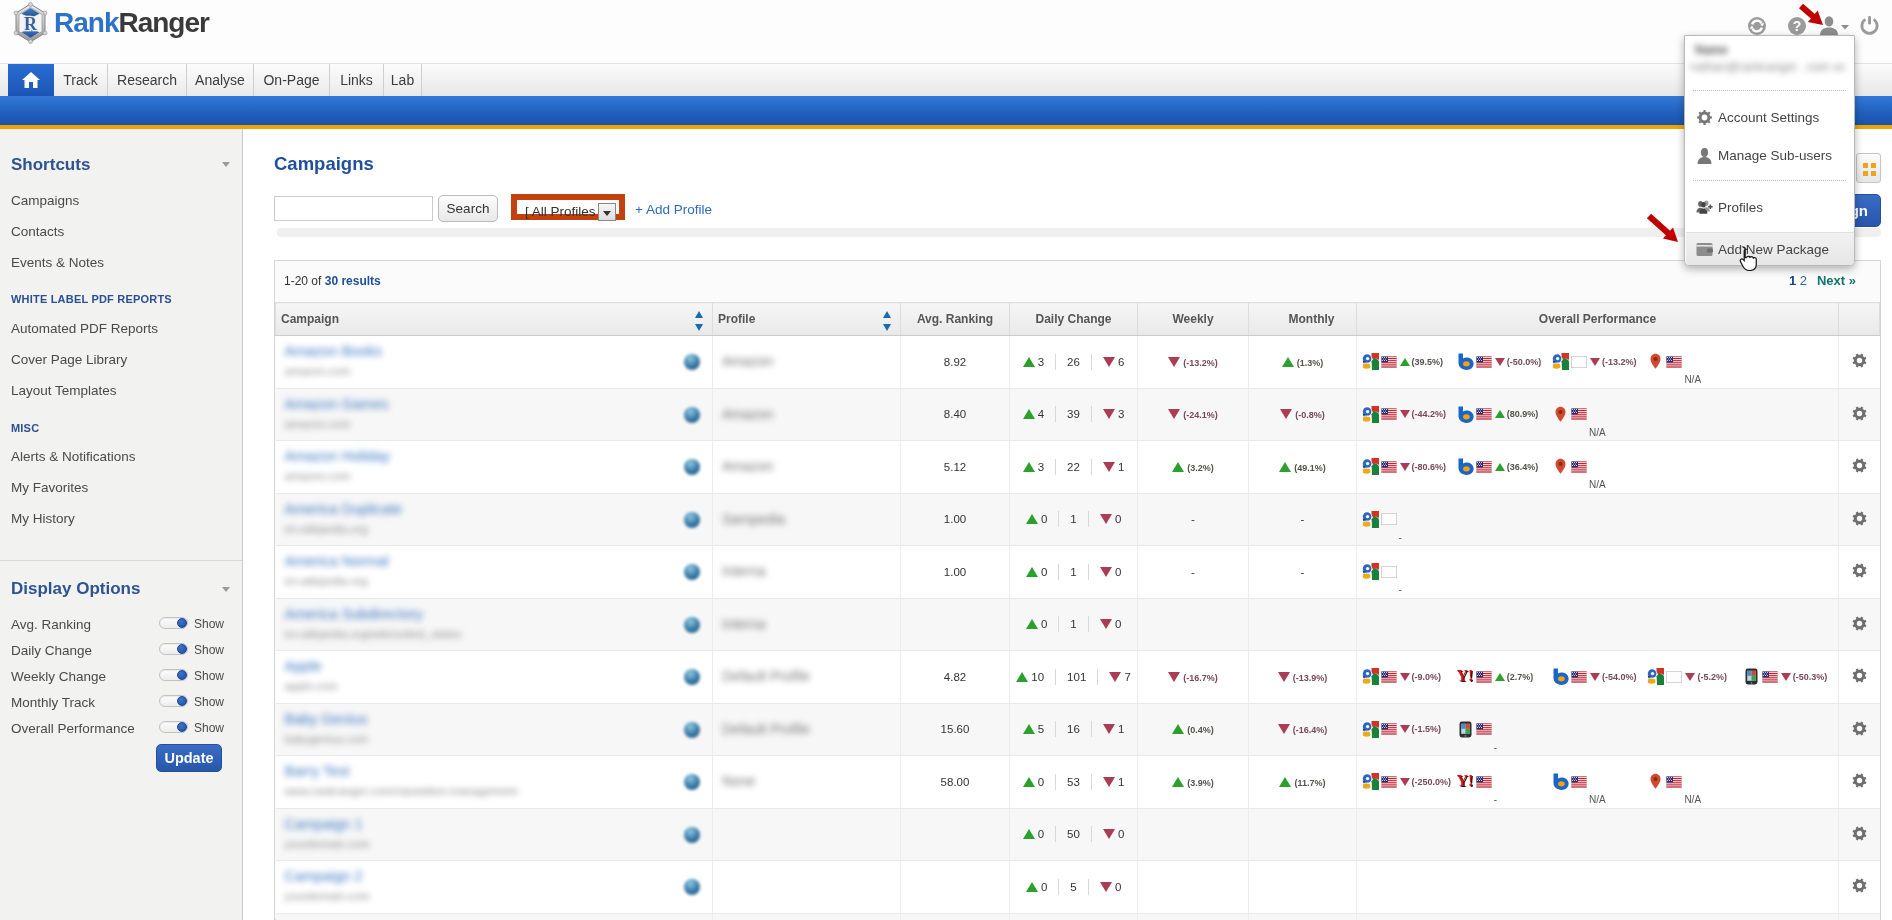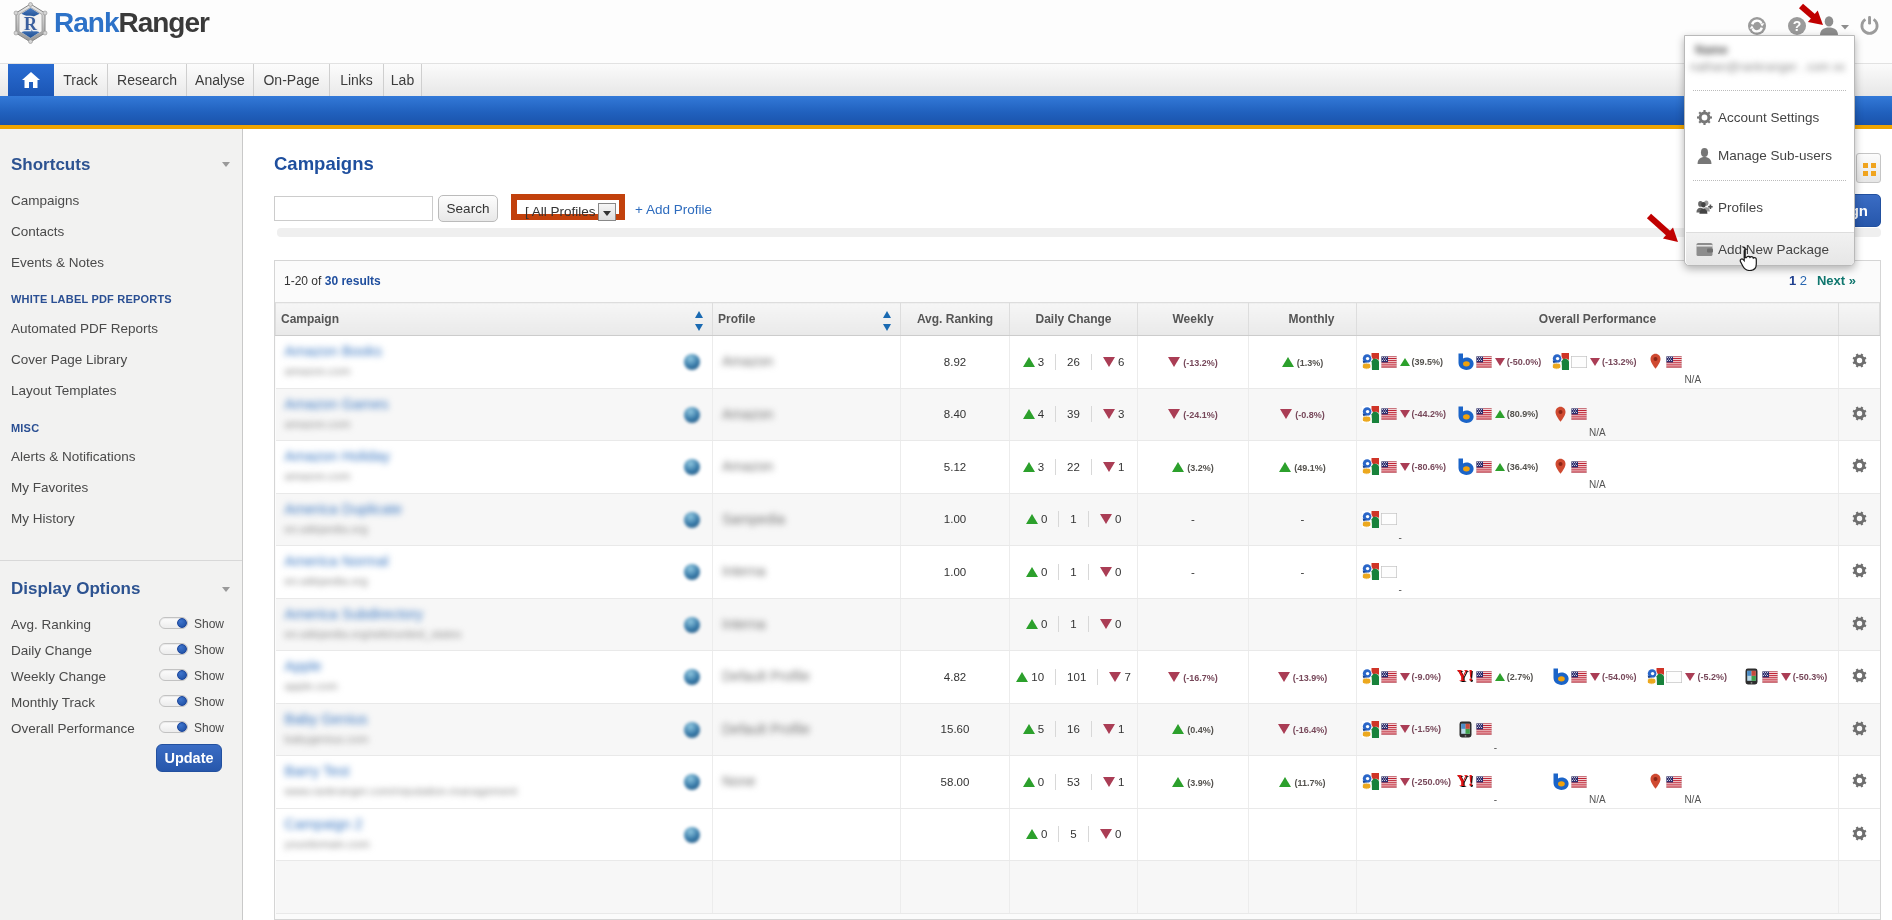--- a/index.html
+++ b/index.html
@@ -269,21 +269,21 @@
       <i></i>
     </div>
   <div class="tog" style="left:159px;top:160px;">
       <i></i>
     </div>
   <div class="show" style="left:194px;top:56px;">Show</div>
   <div class="show" style="left:194px;top:82px;">Show</div>
   <div class="show" style="left:194px;top:108px;">Show</div>
   <div class="show" style="left:194px;top:134px;">Show</div>
   <div class="show" style="left:194px;top:160px;">Show</div>
-  <div id="updateBtn" style="top:183px;border-radius:6px;">Update</div>
+  <div id="updateBtn" style="top:183px;">Update</div>
 </div>
 
 <div id="content"></div>
 <div id="pgtitle">Campaigns</div>
 <input id="searchbox" style="">
 <div id="searchbtn">Search</div>
 <div id="profsel">
     <span class="txt">[ All Profiles ]</span>
     <span class="btn"></span>
   </div>
@@ -698,20 +698,36 @@
               <svg width="16" height="12" viewBox="0 0 16 12" style="vertical-align:middle;margin-left:2px">
                 <use href="#fl-us"></use>
               </svg>
               <span class="na" style="margin-left:2px">N/A</span>
             </span>
           </td>
 <td class="gear"><svg width="17" height="17" viewBox="0 0 17 17">
               <use href="#ic-gear"></use>
             </svg></td>
 </tr>
+<tr class="even">
+<td class="camp">
+            <span class="cname">Campaign 1</span>
+            <span class="cdom">yourdomain.com</span>
+            <span class="globe"></span>
+          </td>
+<td class="prof"></td>
+<td class="avg"></td>
+<td class="daily"><span class="up"></span>&nbsp;0<span class="dsep"></span>50<span class="dsep"></span><span class="dn"></span>&nbsp;0</td>
+<td class="weekly"></td>
+<td class="weekly"></td>
+<td class="perf"></td>
+<td class="gear"><svg width="17" height="17" viewBox="0 0 17 17">
+              <use href="#ic-gear"></use>
+            </svg></td>
+</tr>
 <tr class="odd">
 <td class="camp">
             <span class="cname">Campaign 2</span>
             <span class="cdom">yourdomain.com</span>
             <span class="globe"></span>
           </td>
 <td class="prof"></td>
 <td class="avg"></td>
 <td class="daily"><span class="up"></span>&nbsp;0<span class="dsep"></span>5<span class="dsep"></span><span class="dn"></span>&nbsp;0</td>
 <td class="weekly"></td>

